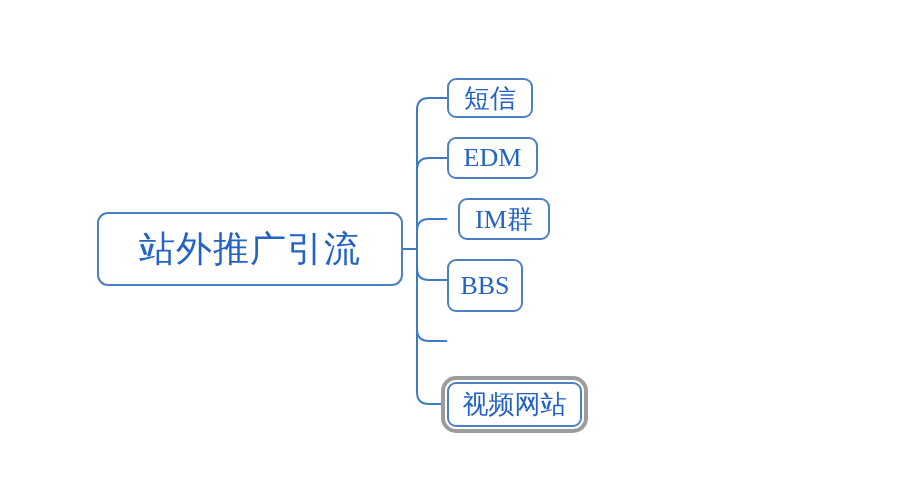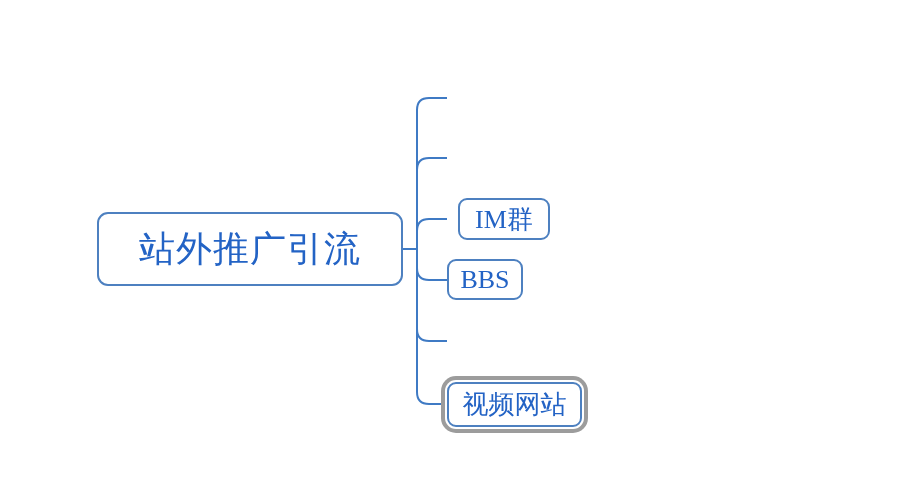--- a/index.html
+++ b/index.html
@@ -49,21 +49,21 @@
   .child-node {
     border-radius: 9px;
     font-size: 26px;
   }
   .child-node.selected {
     box-shadow: 0 0 0 2px #ffffff, 0 0 0 6px var(--selection-border);
   }
   .c0 { left: 447px; top: 78px;  width: 86px;  height: 40px; }
   .c1 { left: 447px; top: 137px; width: 91px;  height: 42px; }
   .c2 { left: 458px; top: 198px; width: 92px;  height: 42px; }
-  .c3 { left: 447px; top: 259px; width: 76px;  height: 41px; }
+  .c3 { left: 447px; top: 259px; width: 76px;  height: 53px; }
   .c4 { left: 447px; top: 320px; width: 80px;  height: 43px; }
   .c5 { left: 447px; top: 382px; width: 135px; height: 45px; }
 </style>
 </head>
 <body>
 
 <div class="canvas">
 
   <svg class="connectors" viewBox="0 0 897 495" xmlns="http://www.w3.org/2000/svg">
     <path d="M403 249 H417"></path>
@@ -72,21 +72,27 @@
     <path d="M417 249 V231 Q417 219 429 219 H447"></path>
     <path d="M417 249 V268 Q417 280 429 280 H447"></path>
     <path d="M417 249 V329 Q417 341 429 341 H447"></path>
     <path d="M417 249 V392 Q417 404 429 404 H441"></path>
   </svg>
 
   <div class="node root-node">
     <span>站外推广引流</span>
   </div>
 
+  <div class="node child-node c0">
+    <span>短信</span>
+  </div>
 
+  <div class="node child-node c1">
+    <span>EDM</span>
+  </div>
 
   <div class="node child-node c2">
     <span>IM群</span>
   </div>
 
   <div class="node child-node c3">
     <span>BBS</span>
   </div>
 
 

